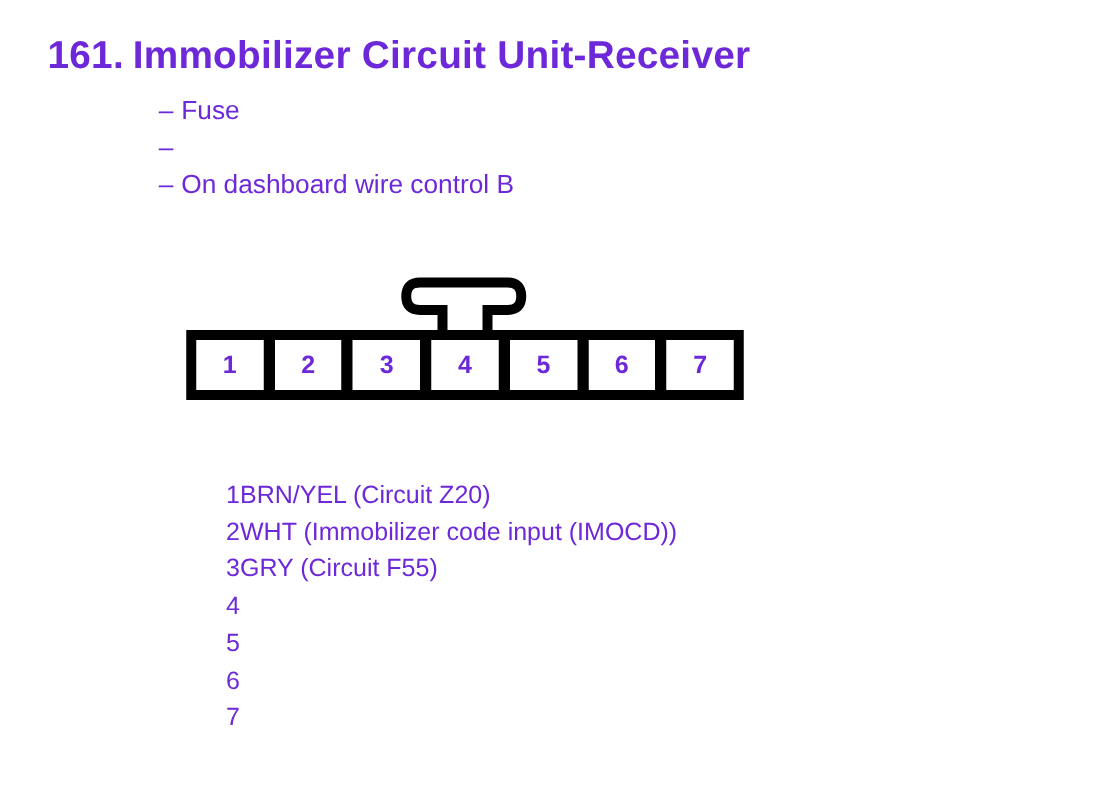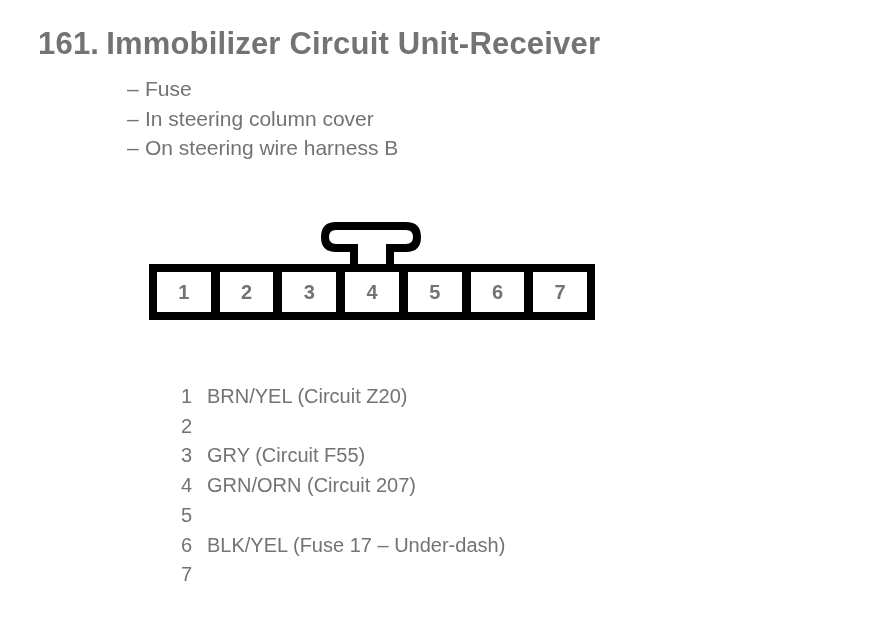--- a/index.html
+++ b/index.html
@@ -1,21 +1,21 @@
 <!DOCTYPE html>
 <html><head>
 <meta charset="utf-8">
 <style>
   html, body { margin: 0; padding: 0; background: #ffffff; }
   .canvas {
     position: relative;
     width: 792px;
     height: 634px;
     background: #ffffff;
-    color: #737373;
+    color: #6d28d9;
     font-family: "Liberation Sans", sans-serif;
     overflow: hidden;
     padding-left: 30px;
   }
 
   
   .heading {
     position: absolute;
     left: 38px;
     top: 26px;
@@ -80,44 +80,43 @@
   .pinout-row {
     display: flex;
     line-height: 29.7px;
     white-space: nowrap;
   }
   .pinout-num {
     flex: 0 0 24px;
     width: 24px;
     text-align: right;
   }
-  .pinout-desc { margin-left: 15px; }
+  .pinout-desc { }
 </style>
 </head>
 <body>
 
 <div class="canvas">
 
   <div class="heading">
     <span>161.</span>
     <span>Immobilizer Circuit Unit-Receiver</span>
   </div>
 
   <div class="bullets">
     <div class="bullet-row">
       <span class="bullet-dash">–</span>
       <span>Fuse</span>
     </div>
     <div class="bullet-row">
       <span class="bullet-dash">–</span>
-      <span>In steering column cover</span>
     </div>
     <div class="bullet-row">
       <span class="bullet-dash">–</span>
-      <span>On steering wire harness B</span>
+      <span>On dashboard wire control B</span>
     </div>
   </div>
 
   <svg class="connector-tab" width="115" height="49" viewBox="0 0 115 49" aria-hidden="true">
     <path d="M 39 49 L 39 31 L 21 31 Q 10 31 10 20 Q 10 9 21 9 L 91 9 Q 102 9 102 20 Q 102 31 91 31 L 75 31 L 75 49" fill="#ffffff" stroke="#000000" stroke-width="8" stroke-linejoin="miter"></path>
   </svg>
 
   <div class="connector-body">
     <div class="pin-cell">
       <span>1</span>
@@ -142,34 +141,33 @@
     </div>
   </div>
 
   <div class="pinout">
     <div class="pinout-row">
       <span class="pinout-num">1</span>
       <span class="pinout-desc">BRN/YEL (Circuit Z20)</span>
     </div>
     <div class="pinout-row">
       <span class="pinout-num">2</span>
+      <span class="pinout-desc">WHT (Immobilizer code input (IMOCD))</span>
     </div>
     <div class="pinout-row">
       <span class="pinout-num">3</span>
       <span class="pinout-desc">GRY (Circuit F55)</span>
     </div>
     <div class="pinout-row">
       <span class="pinout-num">4</span>
-      <span class="pinout-desc">GRN/ORN (Circuit 207)</span>
     </div>
     <div class="pinout-row">
       <span class="pinout-num">5</span>
     </div>
     <div class="pinout-row">
       <span class="pinout-num">6</span>
-      <span class="pinout-desc">BLK/YEL (Fuse 17 – Under-dash)</span>
     </div>
     <div class="pinout-row">
       <span class="pinout-num">7</span>
     </div>
   </div>
 
 </div>
 
 </body></html>

